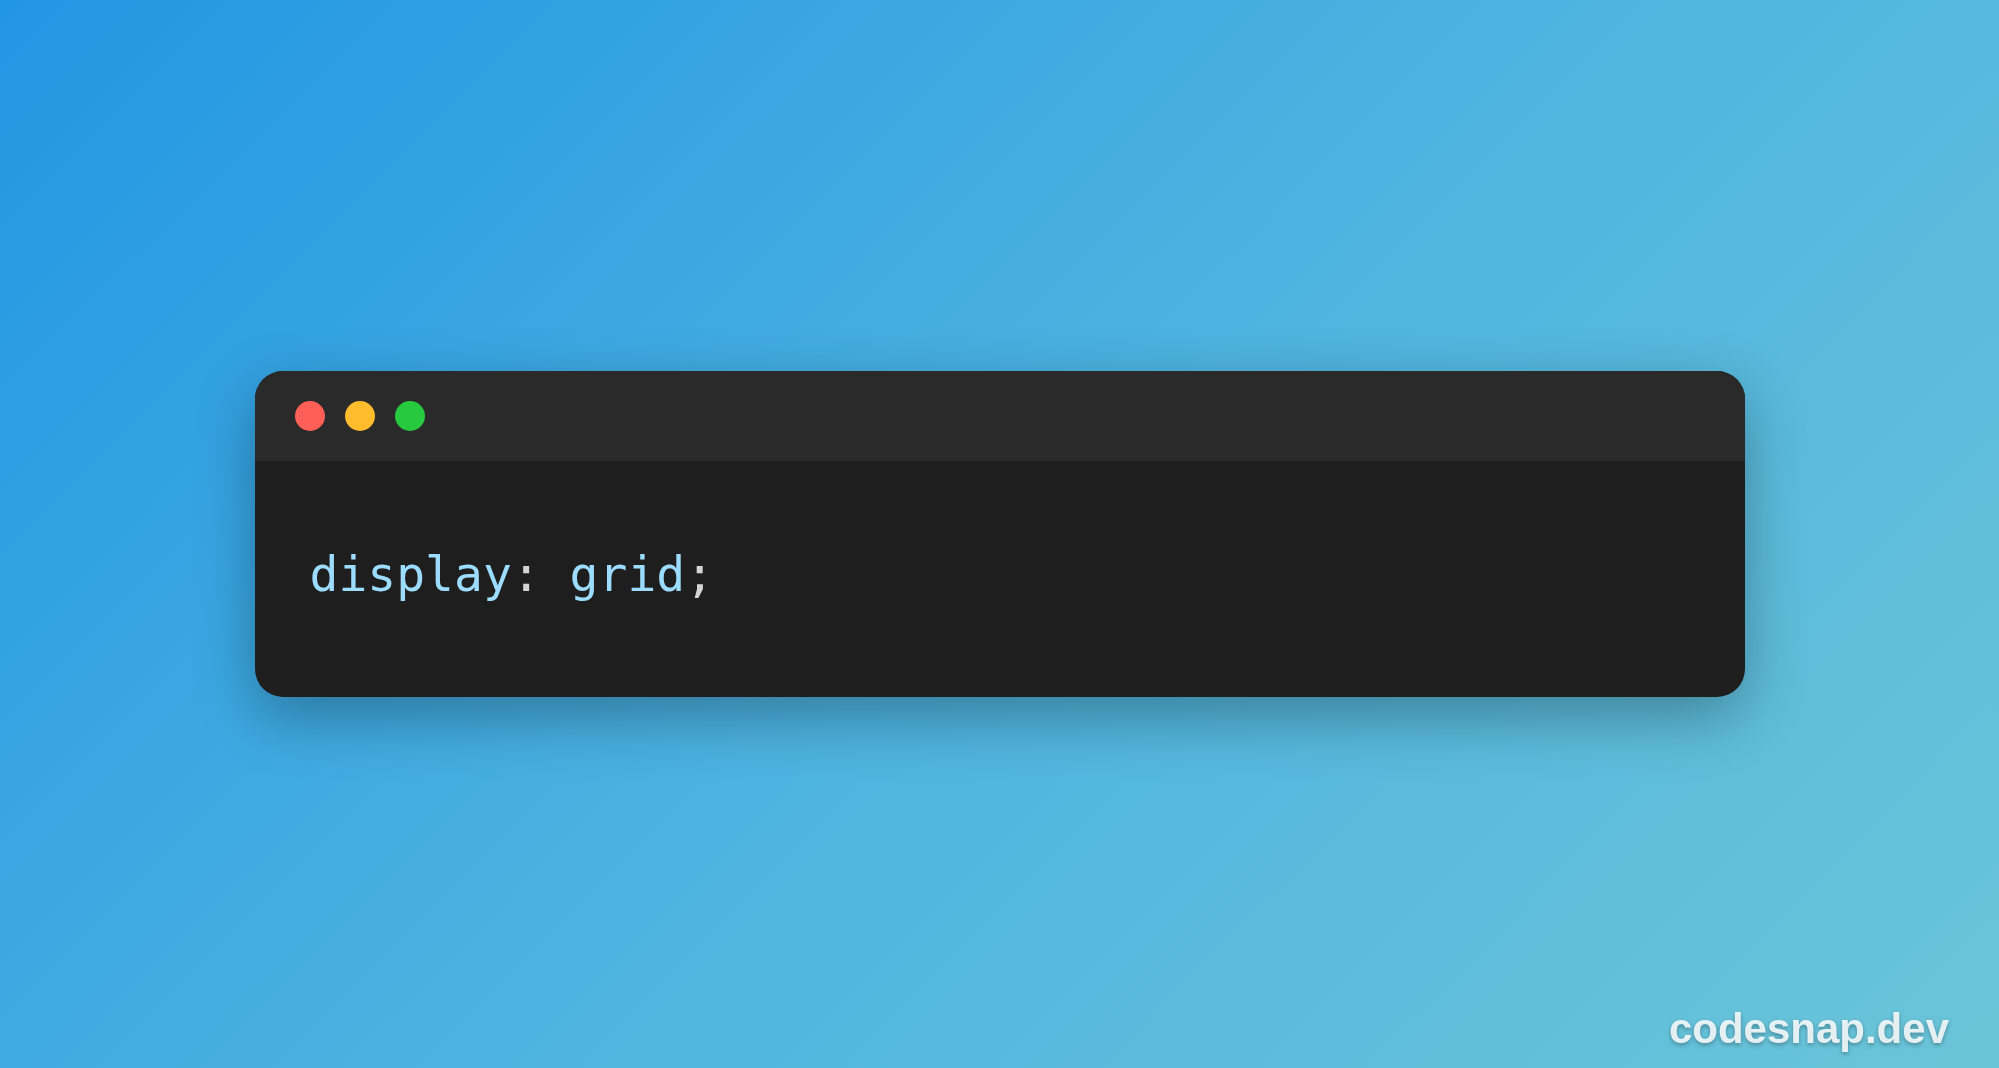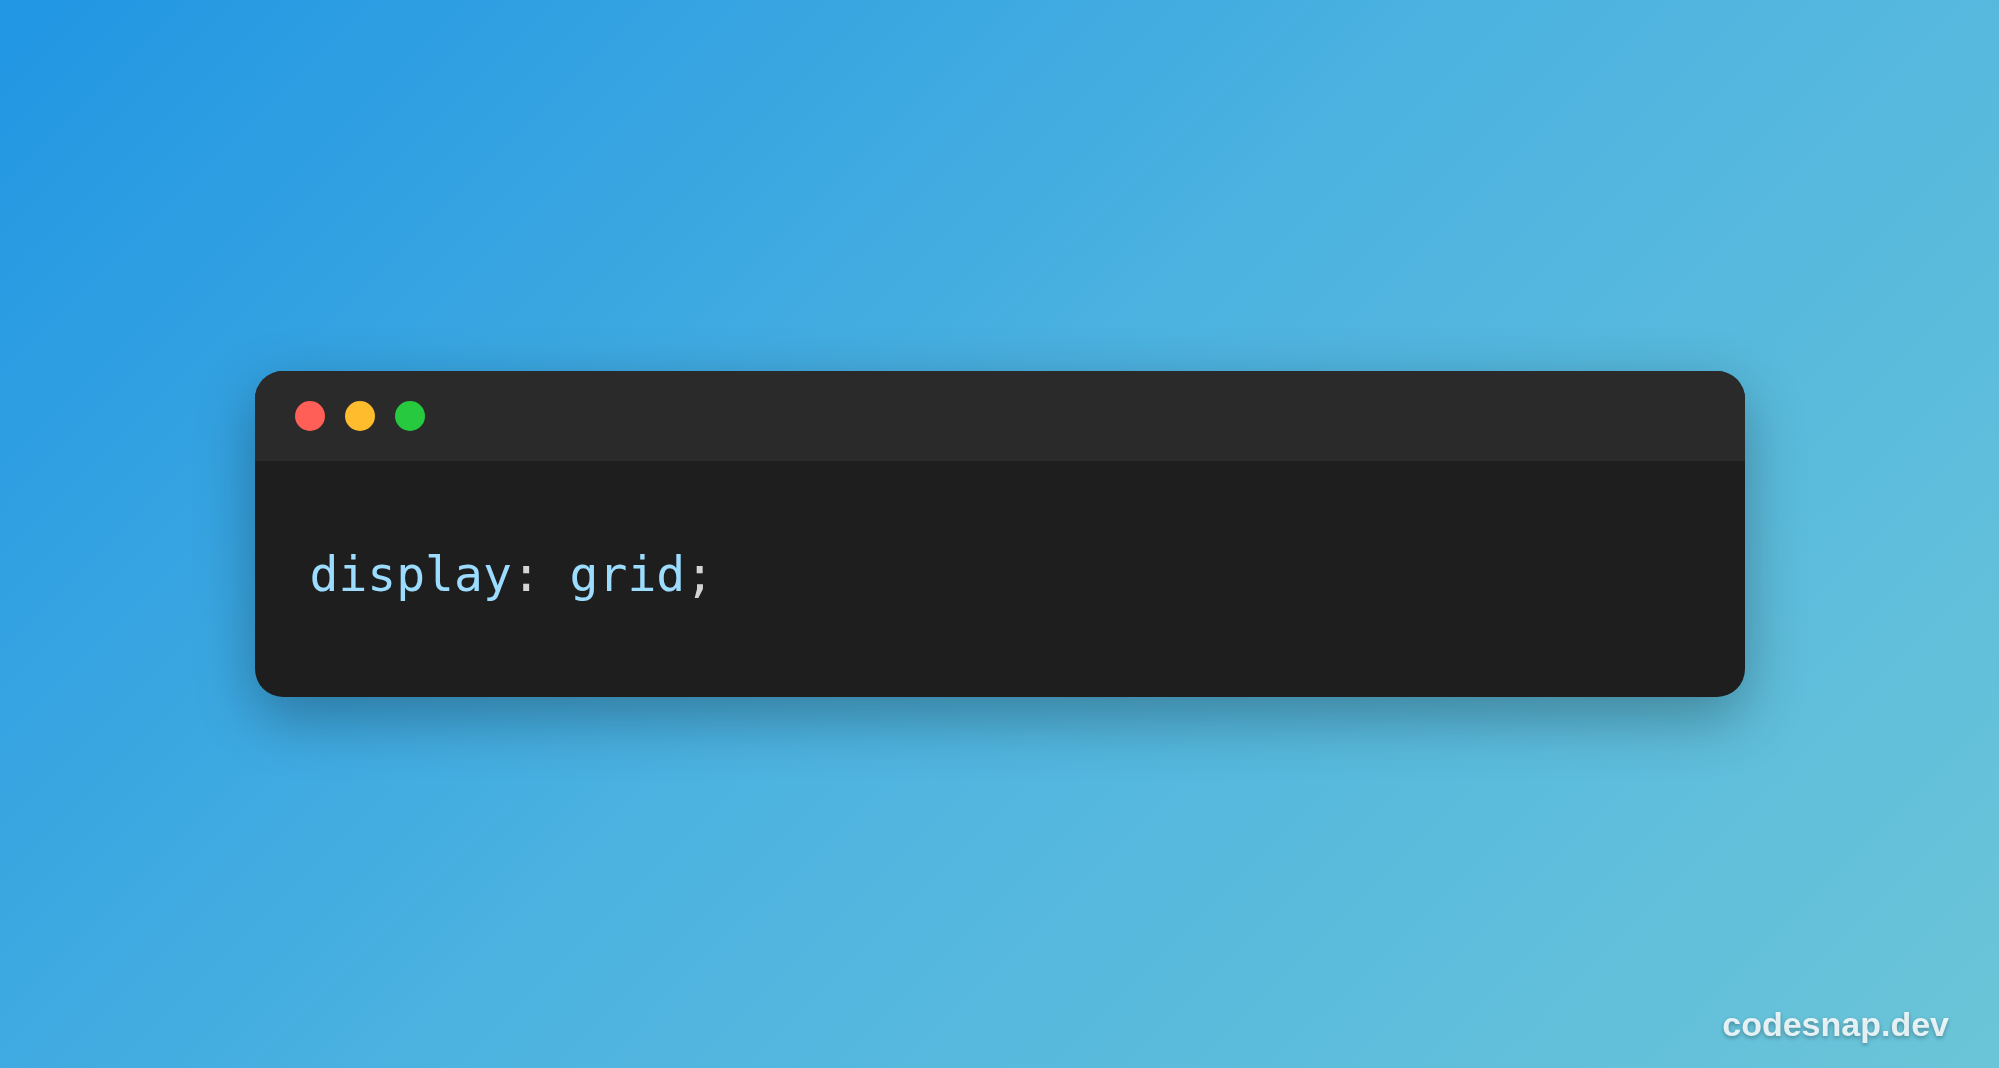--- a/index.html
+++ b/index.html
@@ -85,24 +85,24 @@
     .tok-number {
       color: #b5cea8;
     }
     
     .tok-unit {
       color: #b5cea8;
     }
     
     .watermark {
       position: absolute;
-      bottom: 24px;
+      bottom: 15px;
       right: 50px;
       color: rgba(255, 255, 255, 0.85);
-      font-size: 34px;
+      font-size: 42px;
       font-weight: 600;
       font-family: -apple-system, BlinkMacSystemFont, "Segoe UI", sans-serif;
       text-shadow: 0 2px 4px rgba(0, 0, 0, 0.3);
     }
   </style>
 </head>
 <body>
 
 <div class="code-window">
   <div class="title-bar">

